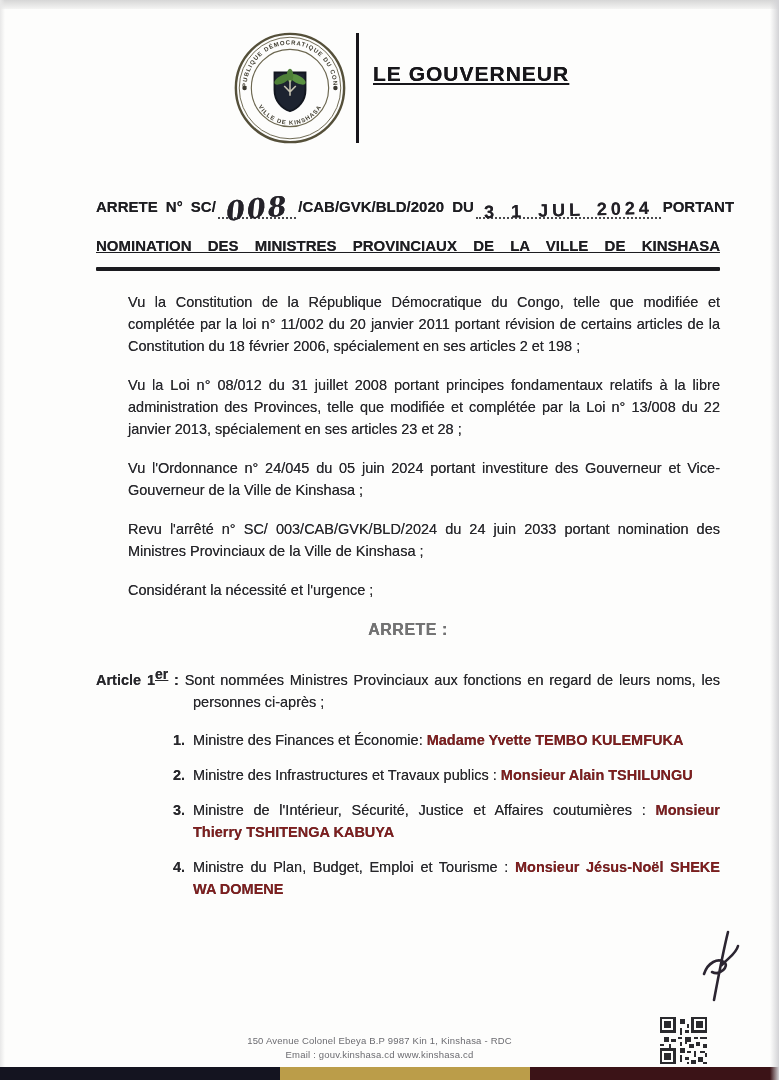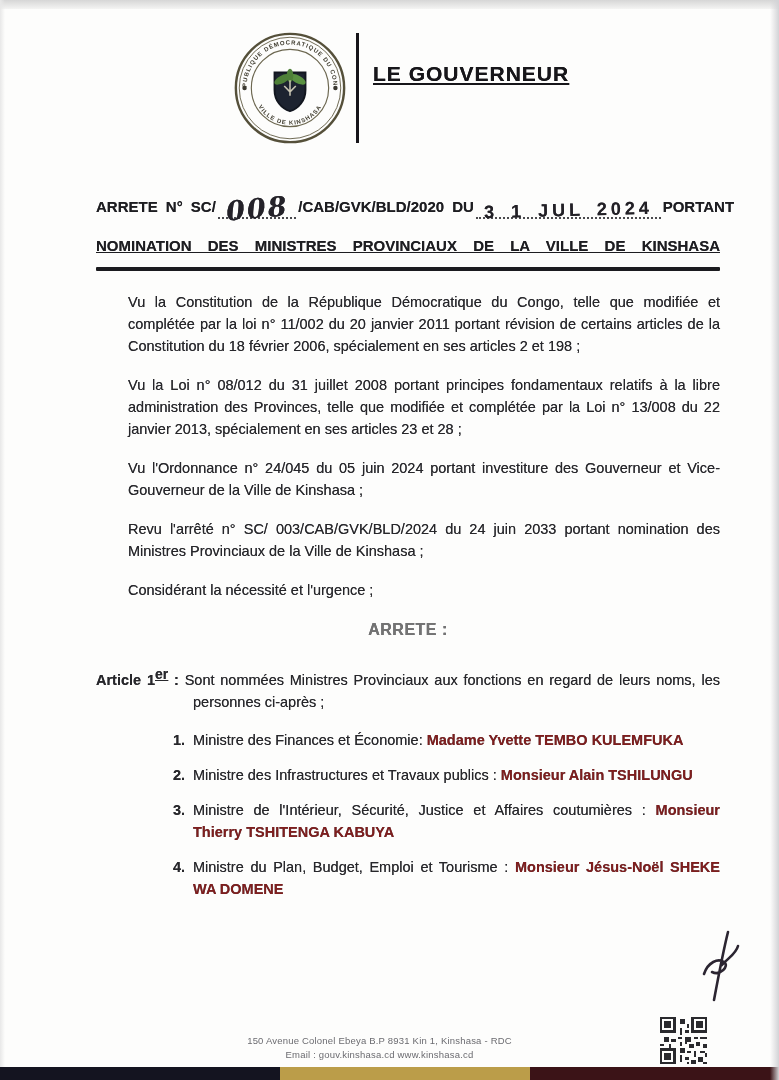--- a/index.html
+++ b/index.html
@@ -176,21 +176,21 @@
         <span class="appt-text"><span>Ministre du Plan, Budget, Emploi et Tourisme : </span><b>Monsieur Jésus-Noël SHEKE WA DOMENE</b></span>
       </div>
     </div>
   </div>
 
   <svg class="paraph" width="52" height="78" viewBox="0 0 52 78">
     <path d="M 34,4 C 30,20 26,40 20,72 M 10,46 C 14,34 24,30 30,34 C 36,38 26,48 18,44 M 28,37 C 34,30 42,26 44,18" fill="none" stroke="#2b2531" stroke-width="2.6" stroke-linecap="round"></path>
   </svg>
 
   <div class="footer">
-    <div>150 Avenue Colonel Ebeya B.P 8931 Kin 1, Kinshasa - RDC</div>
+    <div>150 Avenue Colonel Ebeya B.P 9987 Kin 1, Kinshasa - RDC</div>
     <div>Email : gouv.kinshasa.cd   www.kinshasa.cd</div>
   </div>
 
   <svg class="qr" viewBox="0 0 21 21" shape-rendering="crispEdges">
     <rect width="21" height="21" fill="#fdfdfc"></rect>
     <g fill="#2a2a2e">
       <path d="M0,0h7v1h-7z M0,1h1v6h-1z M6,1h1v6h-1z M1,6h6v1h-6z M2,2h3v3h-3z"></path>
       <path d="M14,0h7v1h-7z M14,1h1v6h-1z M20,1h1v6h-1z M15,6h6v1h-6z M16,2h3v3h-3z"></path>
       <path d="M0,14h7v1h-7z M0,15h1v6h-1z M6,15h1v6h-1z M1,20h6v1h-6z M2,16h3v3h-3z"></path>
       <path d="M9,1h2v2h-2z M12,3h1v2h-1z M9,5h1v3h-1z M11,6h2v1h-2z M2,9h2v2h-2z M5,10h2v1h-2z M0,12h2v1h-2z M4,12h1v2h-1z M8,9h2v1h-2z M11,9h3v2h-2v1h-1z M15,9h2v1h-2z M18,9h3v1h-3z M9,11h1v2h-1z M13,12h2v2h-2z M16,11h2v2h-2z M19,12h2v2h-2z M9,14h2v2h-2z M12,15h2v1h-2z M15,15h1v3h-1z M18,15h2v1h-2z M20,16h1v2h-1z M9,17h1v3h-1z M11,18h2v1h-2z M14,19h2v2h-2z M17,18h2v2h-2z M19,20h2v1h-2z M12,20h1v1h-1z"></path>

